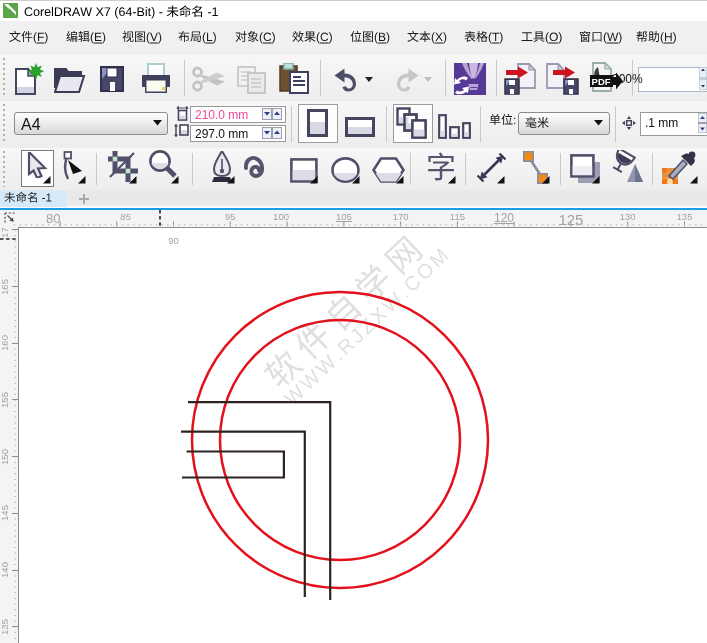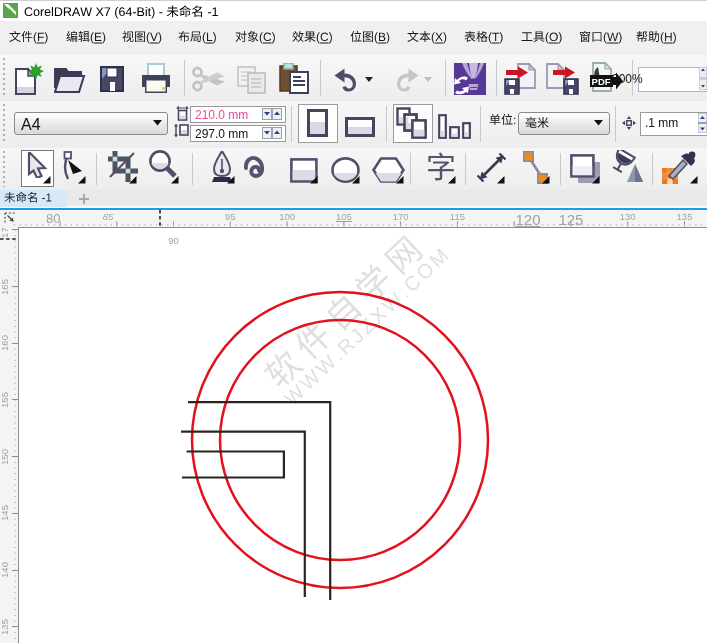--- a/index.html
+++ b/index.html
@@ -635,28 +635,28 @@
     <rect x="661.26" y="14" width="1" height="1.6" fill="#b5b5b5"></rect>
     <rect x="666.94" y="14" width="1" height="1.6" fill="#b5b5b5"></rect>
     <rect x="672.62" y="14" width="1" height="1.6" fill="#b5b5b5"></rect>
     <rect x="678.29" y="14" width="1" height="1.6" fill="#b5b5b5"></rect>
     <rect x="683.97" y="14" width="1" height="1.6" fill="#b5b5b5"></rect>
     <rect x="689.65" y="14" width="1" height="1.6" fill="#b5b5b5"></rect>
     <rect x="695.32" y="14" width="1" height="1.6" fill="#b5b5b5"></rect>
     <rect x="701.00" y="14" width="1" height="1.6" fill="#b5b5b5"></rect>
   </svg>
 <div class="abs" style="left:46.0px;top:211px;width:28px;text-align:left;font-size:13px;color:#a2a2a2;">80</div>
-<div class="abs" style="left:102.8px;top:211px;width:28px;text-align:left;font-size:9.5px;color:#a2a2a2;font-style:italic;">85</div>
+<div class="abs" style="left:102.8px;top:211px;width:28px;text-align:right;font-size:9.5px;color:#a2a2a2;font-style:italic;">85</div>
 <div class="abs" style="left:159.5px;top:211px;width:28px;text-align:center;font-size:9.5px;color:#a2a2a2;margin-top:24px;">90</div>
 <div class="abs" style="left:216.3px;top:211px;width:28px;text-align:center;font-size:9.5px;color:#a2a2a2;">95</div>
-<div class="abs" style="left:273.1px;top:211px;width:28px;text-align:center;font-size:9.5px;color:#a2a2a2;">100</div>
+<div class="abs" style="left:273.1px;top:211px;width:28px;font-size:9.5px;color:#a2a2a2;">100</div>
 <div class="abs" style="left:329.9px;top:211px;width:28px;text-align:center;font-size:9.5px;color:#a2a2a2;text-decoration:underline;">105</div>
 <div class="abs" style="left:386.6px;top:211px;width:28px;text-align:center;font-size:9.5px;color:#a2a2a2;">170</div>
 <div class="abs" style="left:443.4px;top:211px;width:28px;text-align:center;font-size:9.5px;color:#a2a2a2;">115</div>
-<div class="abs" style="left:514px;top:211px;width:28px;text-align:center;font-size:15px;color:#a2a2a2;text-decoration:underline;">120</div>
+<div class="abs" style="left:490px;top:211px;width:28px;text-align:center;font-size:12px;color:#a2a2a2;text-decoration:underline;">120</div>
 <div class="abs" style="left:556.9px;top:211px;width:28px;text-align:center;font-size:15px;color:#a2a2a2;">125</div>
 <div class="abs" style="left:613.7px;top:211px;width:28px;text-align:center;font-size:9.5px;color:#a2a2a2;">130</div>
 <div class="abs" style="left:670.5px;top:211px;width:28px;text-align:center;font-size:9.5px;color:#a2a2a2;">135</div>
 <svg class="abs" style="left:158.6px;top:210px" width="2" height="17">
     <path d="M1,0 L1,17" stroke="#222" stroke-width="1.6" stroke-dasharray="3.5,2.6"></path>
   </svg>
 <svg class="abs" style="left:0;top:228px" width="18" height="415">
     <rect x="14.5" y="1.50" width="1.6" height="1" fill="#b5b5b5"></rect>
     <rect x="14.5" y="7.17" width="1.6" height="1" fill="#b5b5b5"></rect>
     <rect x="14.5" y="12.84" width="1.6" height="1" fill="#b5b5b5"></rect>

